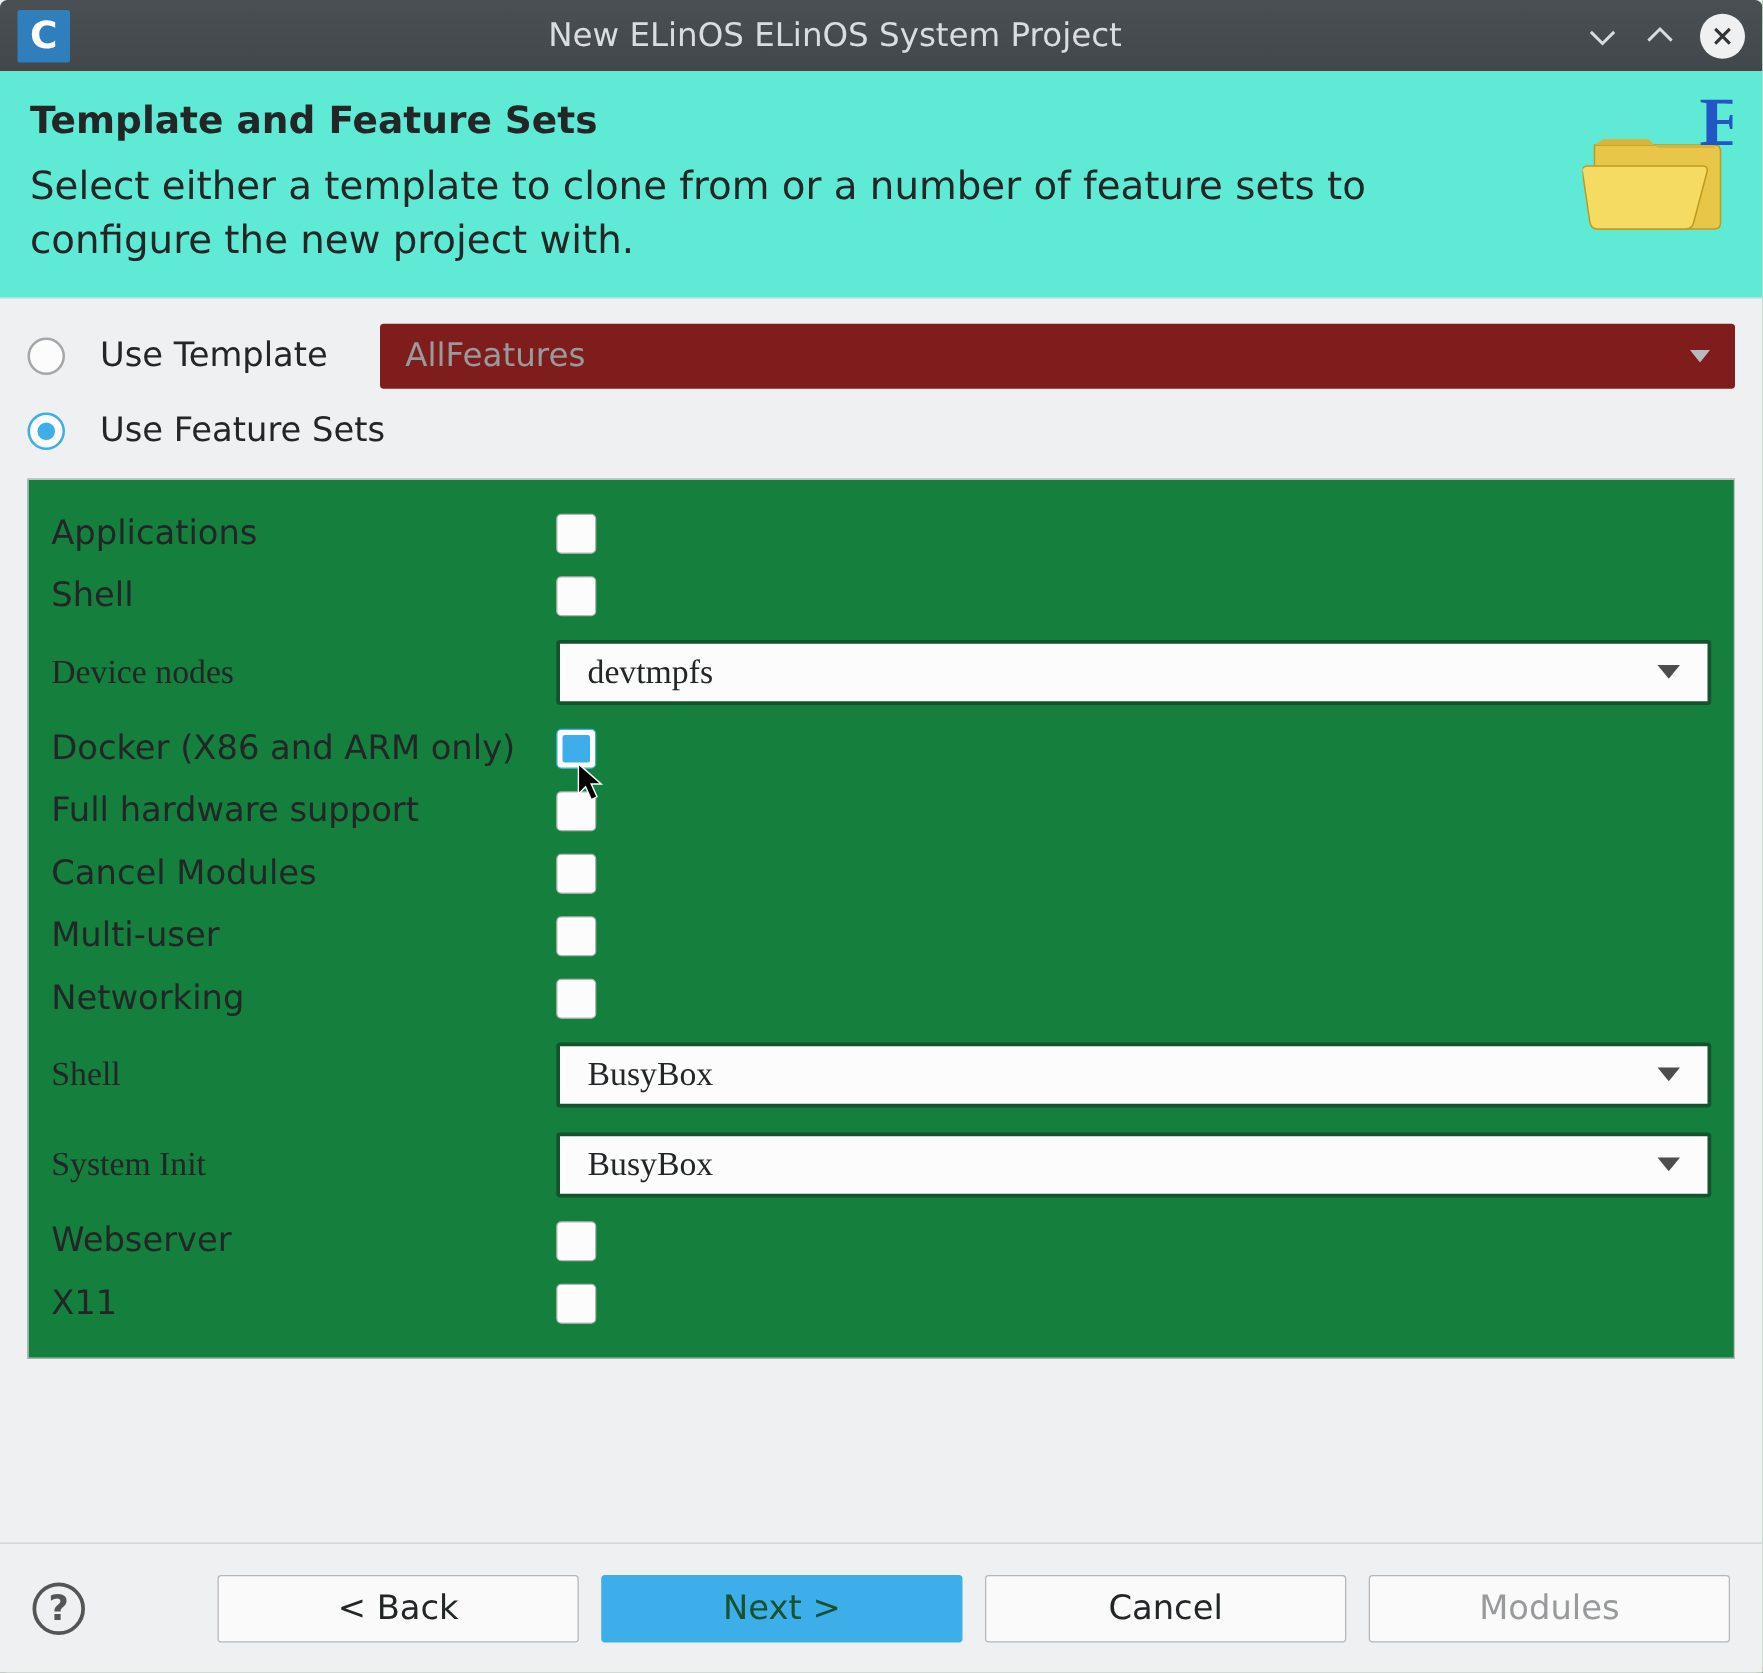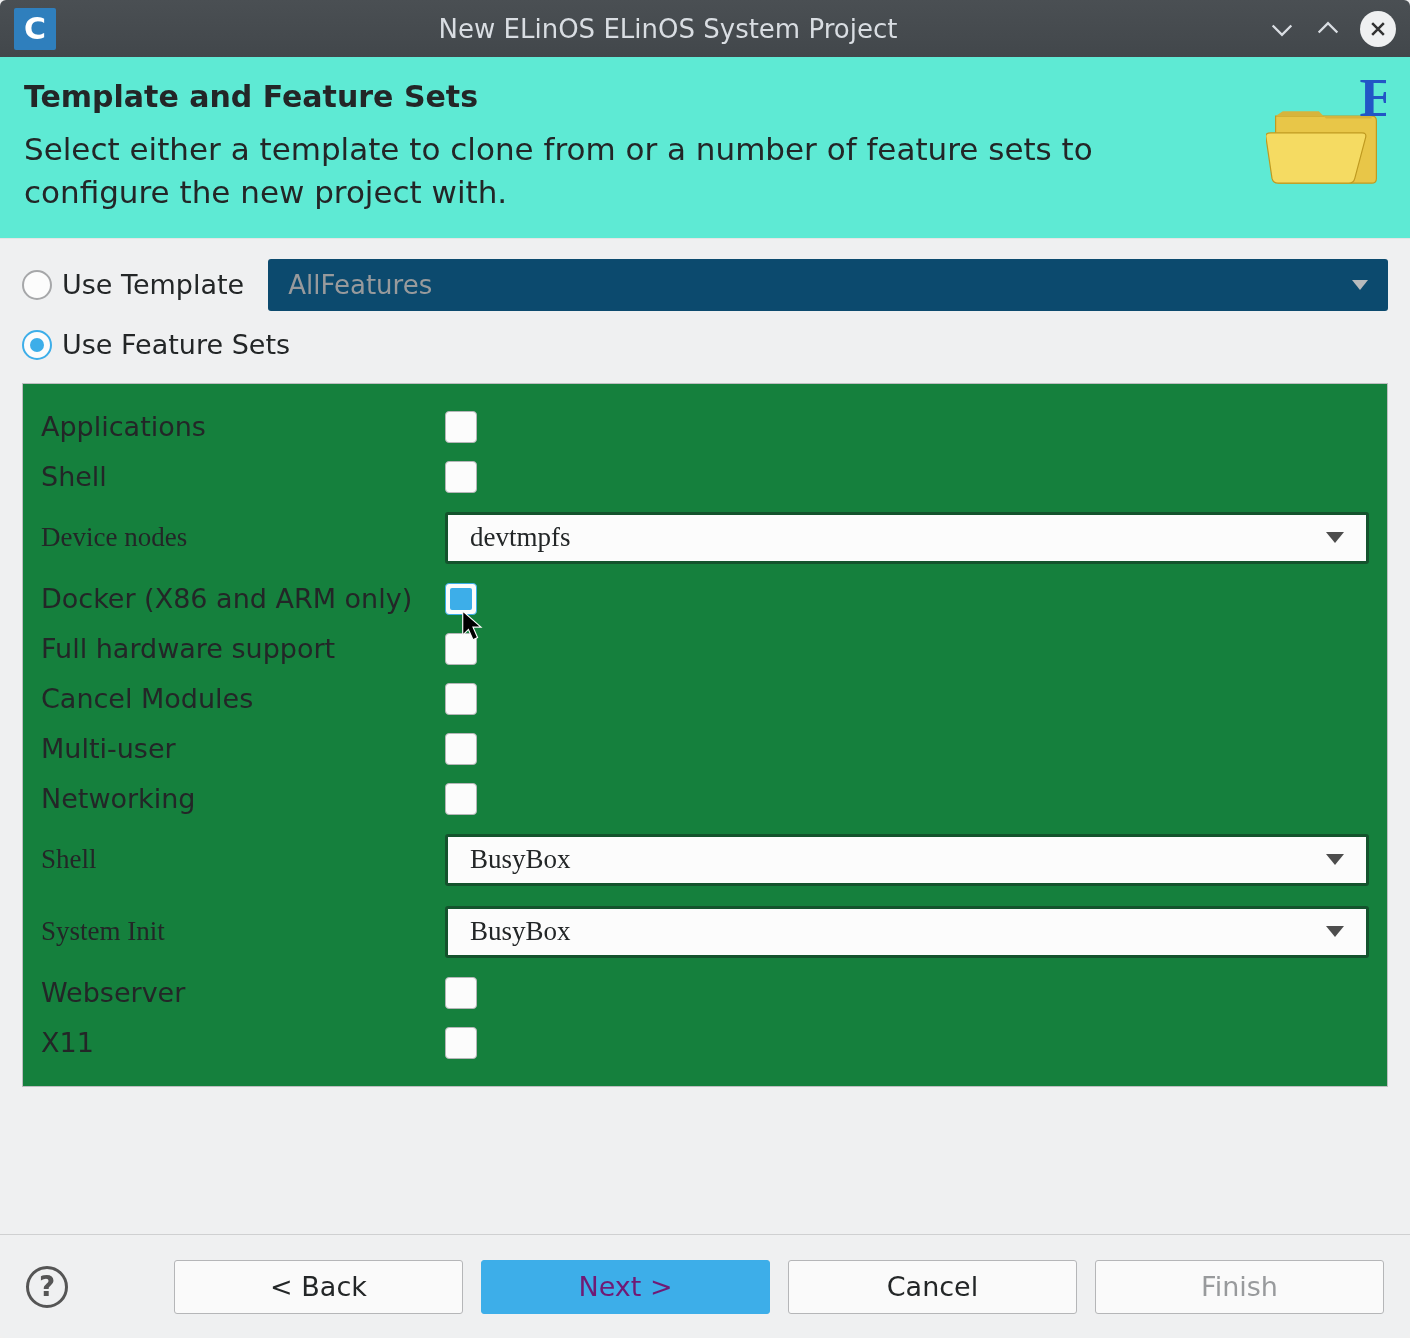--- a/index.html
+++ b/index.html
@@ -52,39 +52,39 @@
   .banner-title { font-weight: 700; font-size: 30px; margin-bottom: 14px; }
   .banner-desc { font-size: 31px; line-height: 1.38; max-width: 1160px; }
   .banner-icon { width: 120px; height: 110px; flex-shrink: 0; }
 
   .body-area {
     flex: 1;
     padding: 18px 22px 10px 22px;
     display: flex; flex-direction: column;
   }
   .radio-row {
-    display: flex; align-items: center; gap: 10px;
+    display: flex; align-items: center; gap: 28px;
     height: 56px;
   }
   .radio-outer {
     width: 30px; height: 30px; border-radius: 50%;
     border: 2px solid #a6a7a9; background: #fcfcfc;
     position: relative; flex-shrink: 0;
   }
   .radio-outer.selected { border-color: #3daee9; }
   .radio-outer.selected::after {
     content: ""; position: absolute; inset: 6px;
     border-radius: 50%; background: #3daee9;
   }
   .radio-label { font-size: 27px; }
   .template-combo {
     margin-left: 14px;
     flex: 1;
     height: 52px;
-    background: #0c4a6e;
+    background: #7f1d1d;
     color: #989a9c;
     border-radius: 3px;
     display: flex; align-items: center; justify-content: space-between;
     padding: 0 20px 0 20px;
   }
   .caret-down-disabled {
     width: 0; height: 0;
     border-left: 8px solid transparent;
     border-right: 8px solid transparent;
     border-top: 10px solid #b8babc;
@@ -150,21 +150,21 @@
     font-size: 28px; color:#555; font-weight:700;
     margin-right: auto;
   }
   .btn {
     width: 289px; height: 54px;
     border: 1px solid #b5b6b8; border-radius: 3px;
     background: #fafafa;
     display:flex; align-items:center; justify-content:center;
     font-size: 27px;
   }
-  .btn.primary { background: #3daee9; border-color:#3daee9; color:#701a75; }
+  .btn.primary { background: #3daee9; border-color:#3daee9; color:#14532d; }
   .btn.disabled { color:#989a9c; }
 
   .cursor-wrap { position: relative; }
 </style>
 </head>
 <body>
 
 <div class="window">
 
   <div class="titlebar">
@@ -285,16 +285,16 @@
       </svg>
     </div>
 
   </div>
 
   <div class="footer">
     <div class="help-circle">?</div>
     <div class="btn">&lt; Back</div>
     <div class="btn primary">Next &gt;</div>
     <div class="btn">Cancel</div>
-    <div class="btn disabled">Finish</div>
+    <div class="btn disabled">Modules</div>
   </div>
 
 </div>
 
 </body></html>

